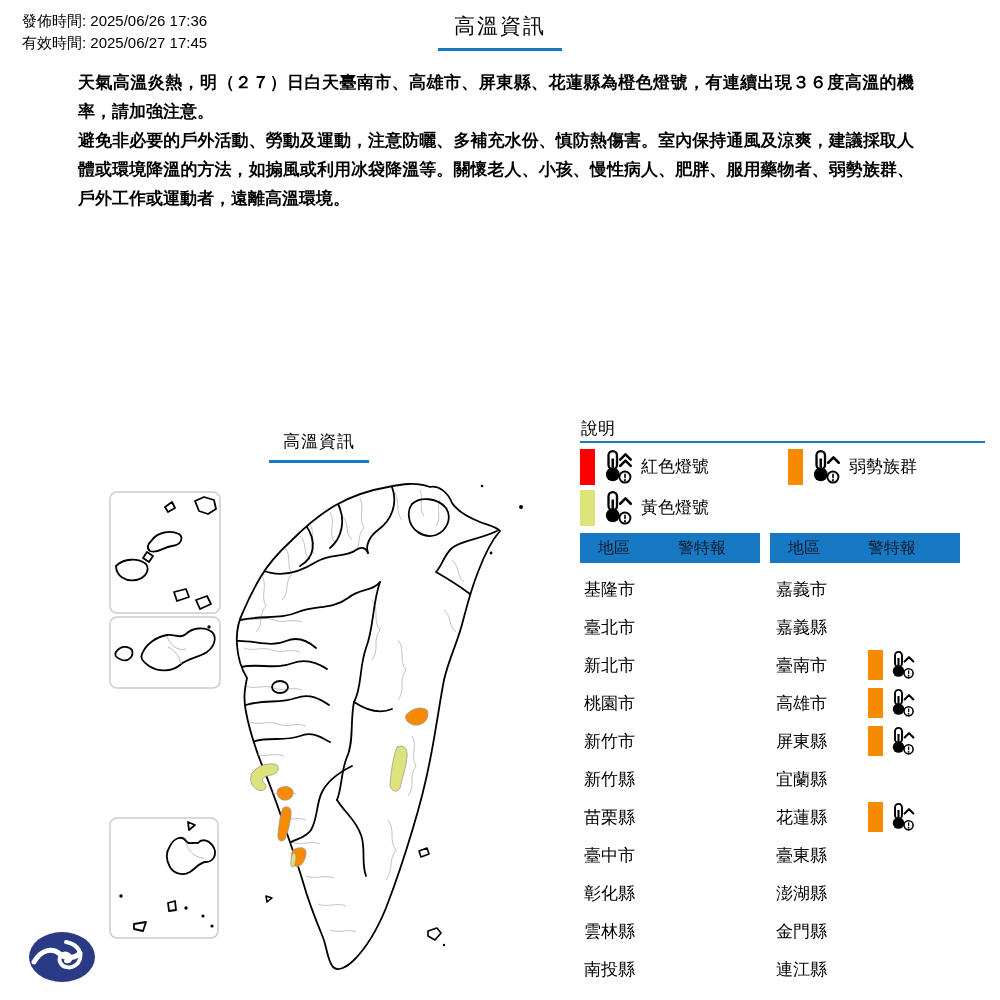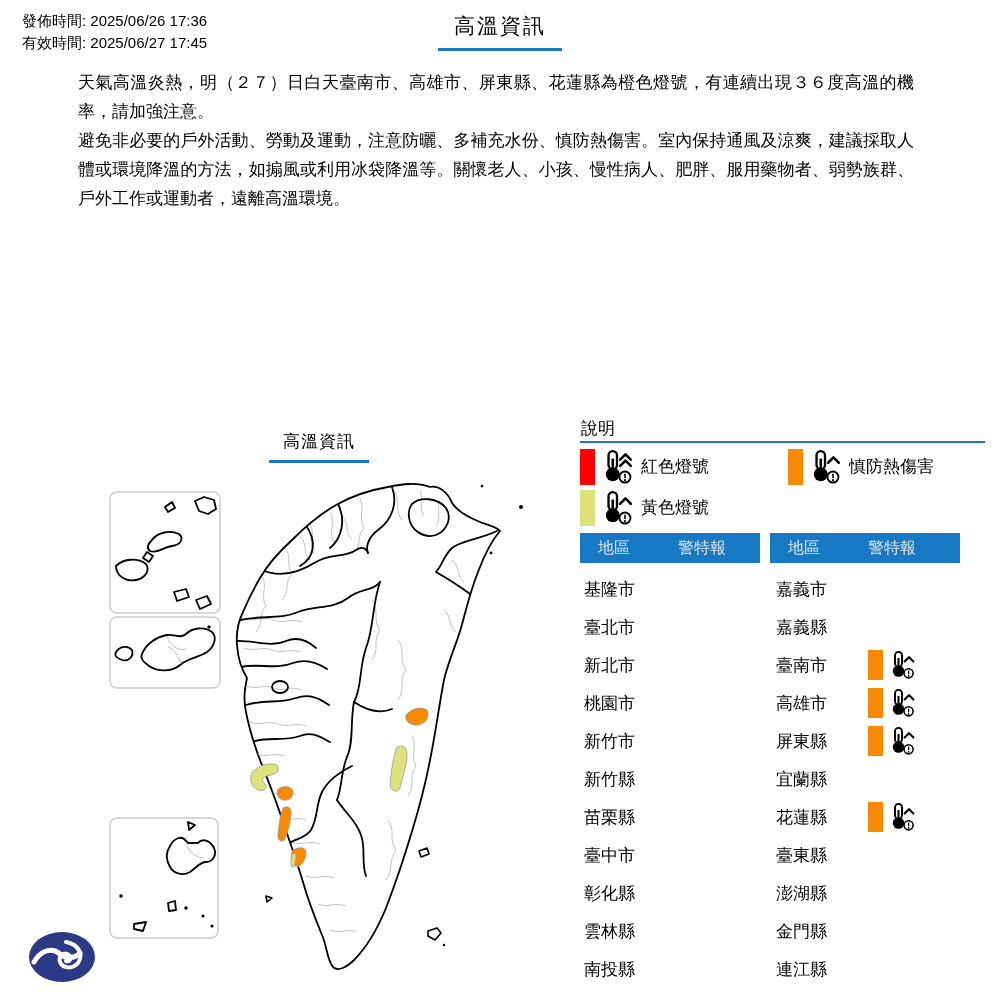--- a/index.html
+++ b/index.html
@@ -11,42 +11,42 @@
   .abs{position:absolute;}
   
   .times{left:22px;top:10px;font-size:15px;line-height:22px;}
   .main-title{
     left:50%;top:10px;transform:translateX(-50%);
     font-size:21px;letter-spacing:2px;padding:2px 16px 8px 16px;
     border-bottom:3px solid var(--blue);white-space:nowrap;
   }
   
   .bulletin{left:78px;top:68px;width:836px;font-size:17px;line-height:29px;text-align:justify;}
-  .bulletin p{margin:0;}
+  .bulletin p{margin:0;font-weight:bold;}
   
   .map-title{
     left:269px;top:430px;font-size:17px;letter-spacing:1px;
     padding:0 14px 7px 14px;border-bottom:3px solid var(--blue);white-space:nowrap;
   }
   
   .legend-title{left:581px;top:417px;font-size:17px;}
   .legend-rule{left:580px;top:441px;width:405px;height:0;border-top:2px solid var(--blue);}
   .legend-item{display:flex;align-items:center;height:37px;}
   .legend-item .swatch{width:15px;height:36px;display:inline-block;}
   .legend-item .licon{width:34px;height:36px;margin-left:5px;}
   .legend-item .llabel{font-size:17px;margin-left:7px;white-space:nowrap;}
   #legend-item-0{left:580px;top:448px;}
   #legend-item-1{left:788px;top:448px;}
   #legend-item-2{left:580px;top:489px;}
   
   .rtable{top:533px;}
   #table-left{left:580px;width:180px;}
   #table-right{left:770px;width:190px;}
   .thead{
-    height:30px;background:var(--blue);color:#e5e5e5;font-size:16px;
+    height:30px;background:var(--blue);color:#0f172a;font-size:16px;
     display:flex;align-items:center;
   }
   .thead .h-region{margin-left:18px;}
   .thead .h-warn{position:absolute;left:98px;}
   .tbody{margin-top:7px;}
   .trow{height:38px;position:relative;display:flex;align-items:center;}
   .trow .rname{font-size:17px;margin-left:6px;white-space:nowrap;}
   #table-left .trow .rname{margin-left:4px;}
   .trow .rwarn{position:absolute;left:98px;top:4px;height:30px;display:flex;align-items:center;}
   .trow .rwarn .swatch{width:15px;height:30px;display:inline-block;}
@@ -225,21 +225,21 @@
         <g fill="none" stroke="#000" stroke-width="2.4" stroke-linecap="round" stroke-linejoin="round">
           <polyline points="19,13 24,8 29,13"></polyline>
         </g>
         <rect x="8" y="2" width="8" height="17" rx="4" fill="#fff" stroke="#000" stroke-width="2.2"></rect>
         <rect x="10.8" y="9" width="2.4" height="10" fill="#000"></rect>
         <circle cx="12" cy="24" r="6.5" fill="#000"></circle>
         <circle cx="23.5" cy="26.5" r="5.2" fill="#fff" stroke="#000" stroke-width="1.8"></circle>
         <rect x="22.8" y="23.3" width="1.5" height="4.2" fill="#000"></rect>
         <circle cx="23.5" cy="29.4" r="1" fill="#000"></circle>
       </svg></span>
-  <span class="llabel">慎防熱傷害</span>
+  <span class="llabel">弱勢族群</span>
 </div>
 <div class="abs legend-item" id="legend-item-2">
   <span class="swatch" style="background: rgb(221, 226, 122);"></span>
   <span class="licon"><svg viewBox="0 0 32 34" width="100%" height="100%">
         <g fill="none" stroke="#000" stroke-width="2.4" stroke-linecap="round" stroke-linejoin="round">
           <polyline points="19,13 24,8 29,13"></polyline>
         </g>
         <rect x="8" y="2" width="8" height="17" rx="4" fill="#fff" stroke="#000" stroke-width="2.2"></rect>
         <rect x="10.8" y="9" width="2.4" height="10" fill="#000"></rect>
         <circle cx="12" cy="24" r="6.5" fill="#000"></circle>

